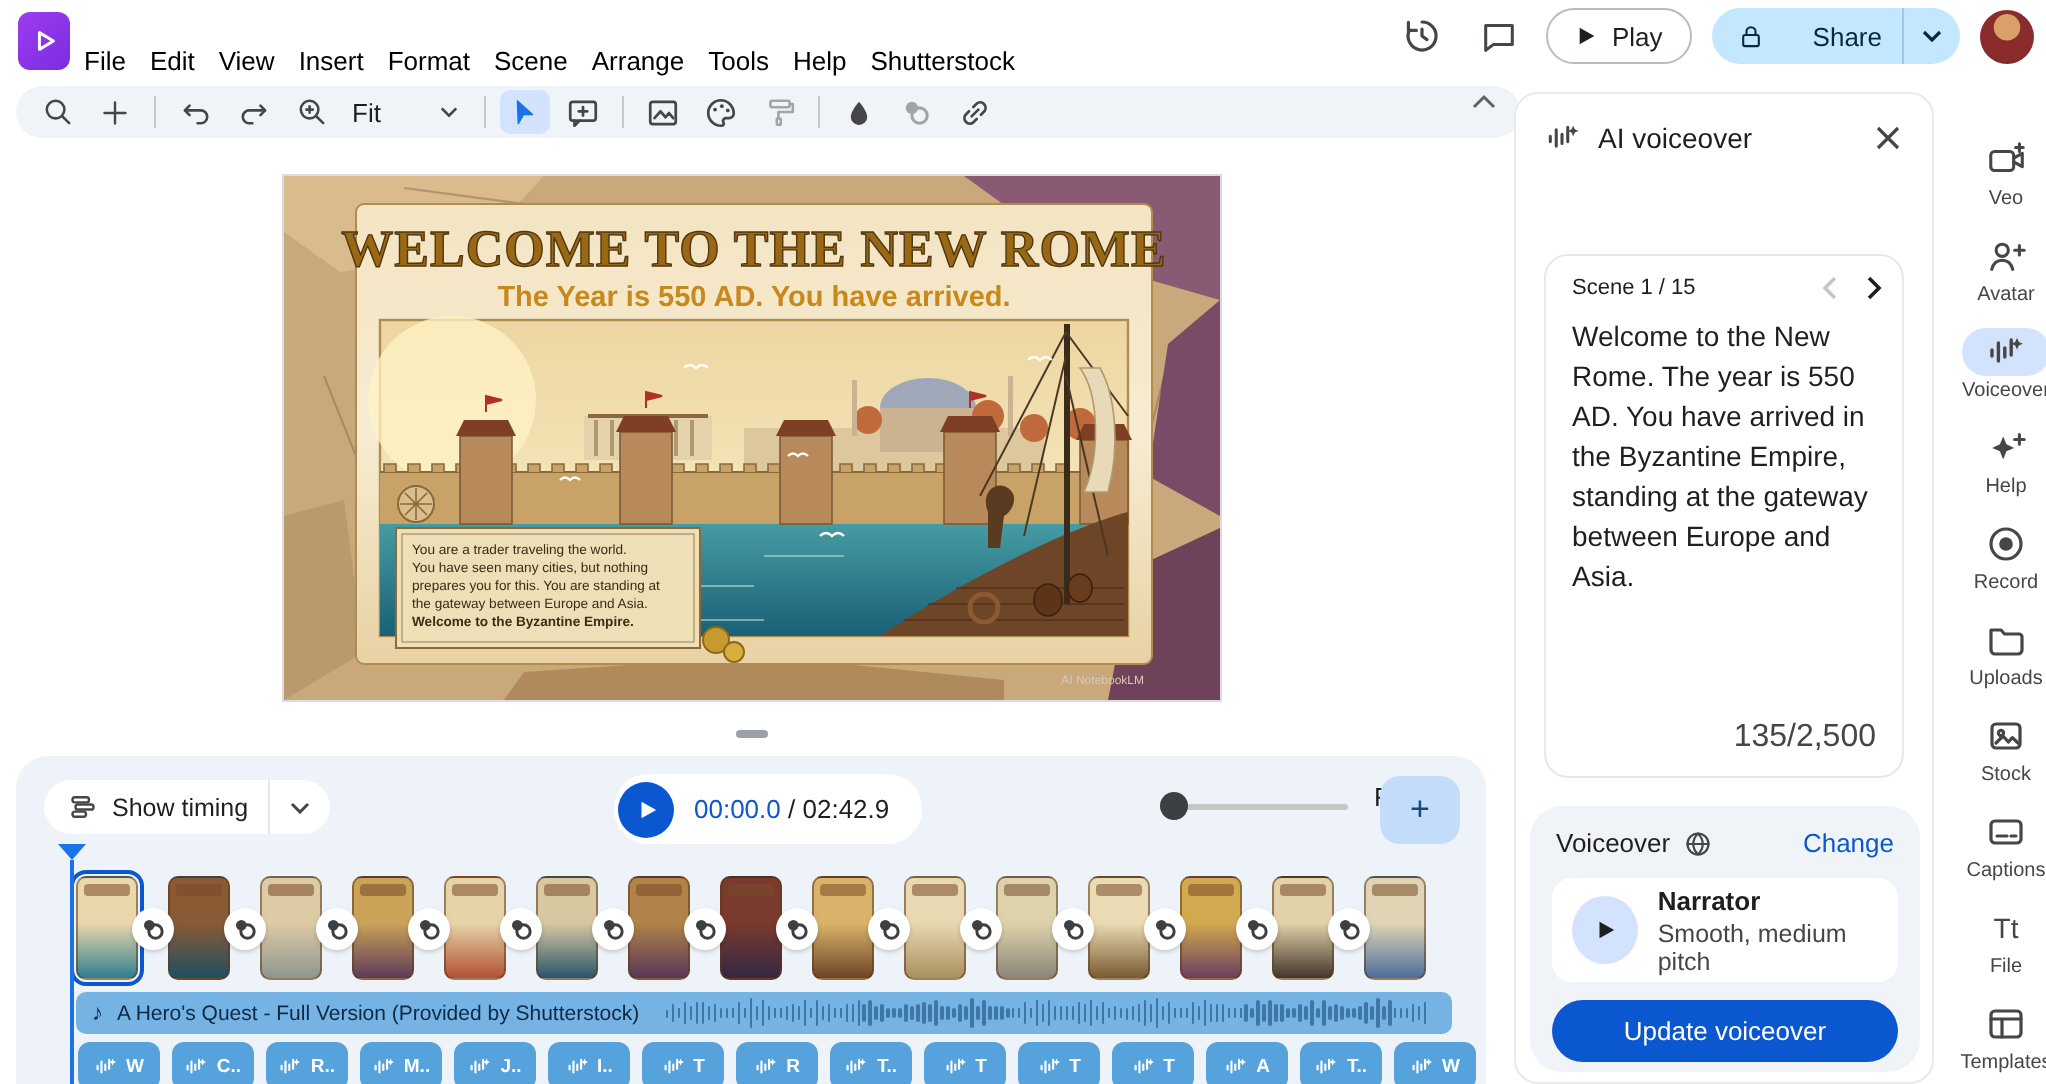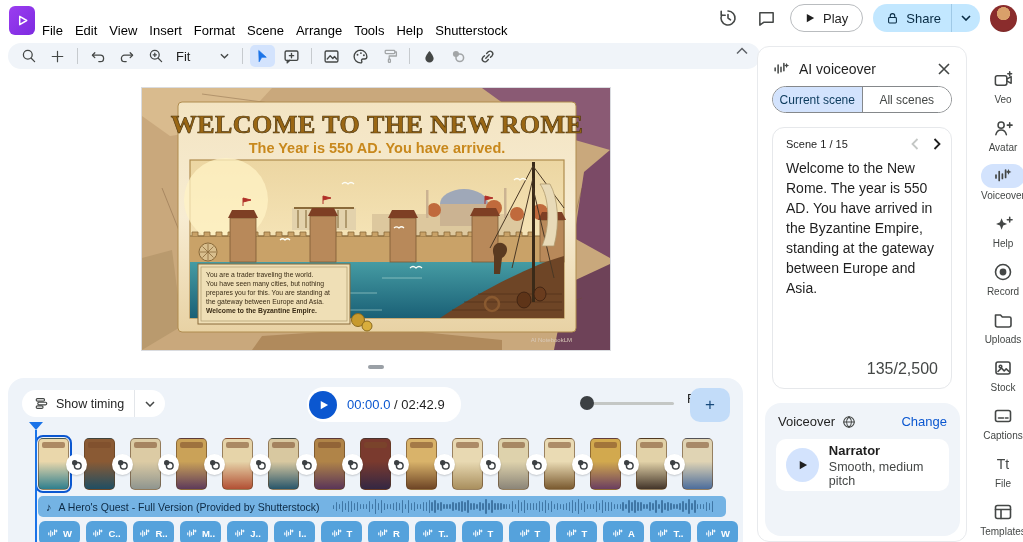--- a/index.html
+++ b/index.html
@@ -18,21 +18,21 @@
   .title-row{position:absolute;left:38px;top:5px;display:flex;align-items:center;gap:9px;}
   .doc-title{font-size:14.5px;color:#1f1f1f;}
   .title-icons{display:flex;align-items:center;gap:8px;}
   .menu-bar{position:absolute;left:36px;top:22px;display:flex;}
   .menu-item{font-size:13px;color:#000000;padding:1px 6px;border-radius:8px;cursor:default;}
   .hdr-right{position:absolute;right:6px;top:4px;display:flex;align-items:center;gap:10px;}
   .hdr-icon-btn{width:28px;height:28px;display:flex;align-items:center;justify-content:center;border-radius:50%;}
   .play-pill{height:28px;border:1px solid #b9bcbf;border-radius:15px;display:flex;align-items:center;
              gap:7px;padding:0 14px;background:#fff;font-size:13px;font-weight:500;color:#1f1f1f;}
   .share-pill{height:28px;border-radius:15px;background:#c2e7ff;display:flex;align-items:center;color:#072a43;}
-  .share-main{display:flex;align-items:center;gap:7px;padding:0 10px 0 13px;font-size:13px;font-weight:500;}
+  .share-main{display:flex;align-items:center;gap:24px;padding:0 10px 0 13px;font-size:13px;font-weight:500;}
   .share-sep{width:1px;height:28px;background:#9fc9e6;}
   .share-caret{padding:0 9px;display:flex;align-items:center;}
   .avatar{width:27px;height:27px;border-radius:50%;
           background:radial-gradient(circle at 50% 32%,#d9a06a 0 28%,#8a2c2c 30% 70%,#5e1f1f 100%);}
 
   
   .toolbar{position:absolute;left:8px;top:43px;width:736px;height:26px;background:#f0f4f9;
            border-radius:20px;display:flex;align-items:center;padding:0 8px;gap:4px;}
   .tb-btn{width:25px;height:22px;display:flex;align-items:center;justify-content:center;border-radius:5px;}
   .tb-btn.active{background:#d3e3fd;}
@@ -855,24 +855,20 @@
         <path d="M3.5 9v3M6.8 5.5v9M10 8v5M13.2 4v8" stroke-width="1.7"></path>
         <path class="f" d="M16.2 3.2l.9 2 2 .9-2 .9-.9 2-.9-2-2-.9 2-.9z"></path>
       </svg>
       <span class="panel-title">AI voiceover</span>
       <span class="close-x">
         <svg width="14" height="14" viewBox="0 0 14 14">
             <path d="M2 2l10 10M12 2L2 12" stroke="#444746" stroke-width="1.6" fill="none"></path>
           </svg>
       </span>
     </div>
-    <div class="tabs">
-      <span class="tab active">Current scene</span>
-      <span class="tab">All scenes</span>
-    </div>
     <div class="scene-card">
       <div class="scene-head">
         <span class="scene-label">Scene 1 / 15</span>
         <span class="scene-nav">
           <svg width="8" height="12" viewBox="0 0 8 12">
               <path d="M6.5 1L1.5 6l5 5" fill="none" stroke="#c4c7c5" stroke-width="1.8"></path>
             </svg>
           <svg width="8" height="12" viewBox="0 0 8 12">
               <path d="M1.5 1l5 5-5 5" fill="none" stroke="#1f1f1f" stroke-width="1.8"></path>
             </svg>
@@ -894,20 +890,21 @@
         <span class="narr-play">
           <svg width="11" height="12" viewBox="0 0 12 12">
               <path d="M3 1.5v9L11 6z" fill="#1f1f1f"></path>
             </svg>
         </span>
         <span>
           <div class="narr-name">Narrator</div>
           <div class="narr-desc">Smooth, medium pitch</div>
         </span>
       </div>
+      <button class="update-btn">Update voiceover</button>
     </div>
   </div>
 
   <div class="sidebar">
       <div class="sb-item">
         <span class="sb-icon">
           <svg class="ico" width="21" height="20" viewBox="0 0 22 20">
             <rect x="2.5" y="5.5" width="12" height="10" rx="2"></rect>
             <path d="M14.5 9l4.5-2.5v7L14.5 11"></path>
             <path d="M17.5 1.5v4M15.5 3.5h4"></path>

